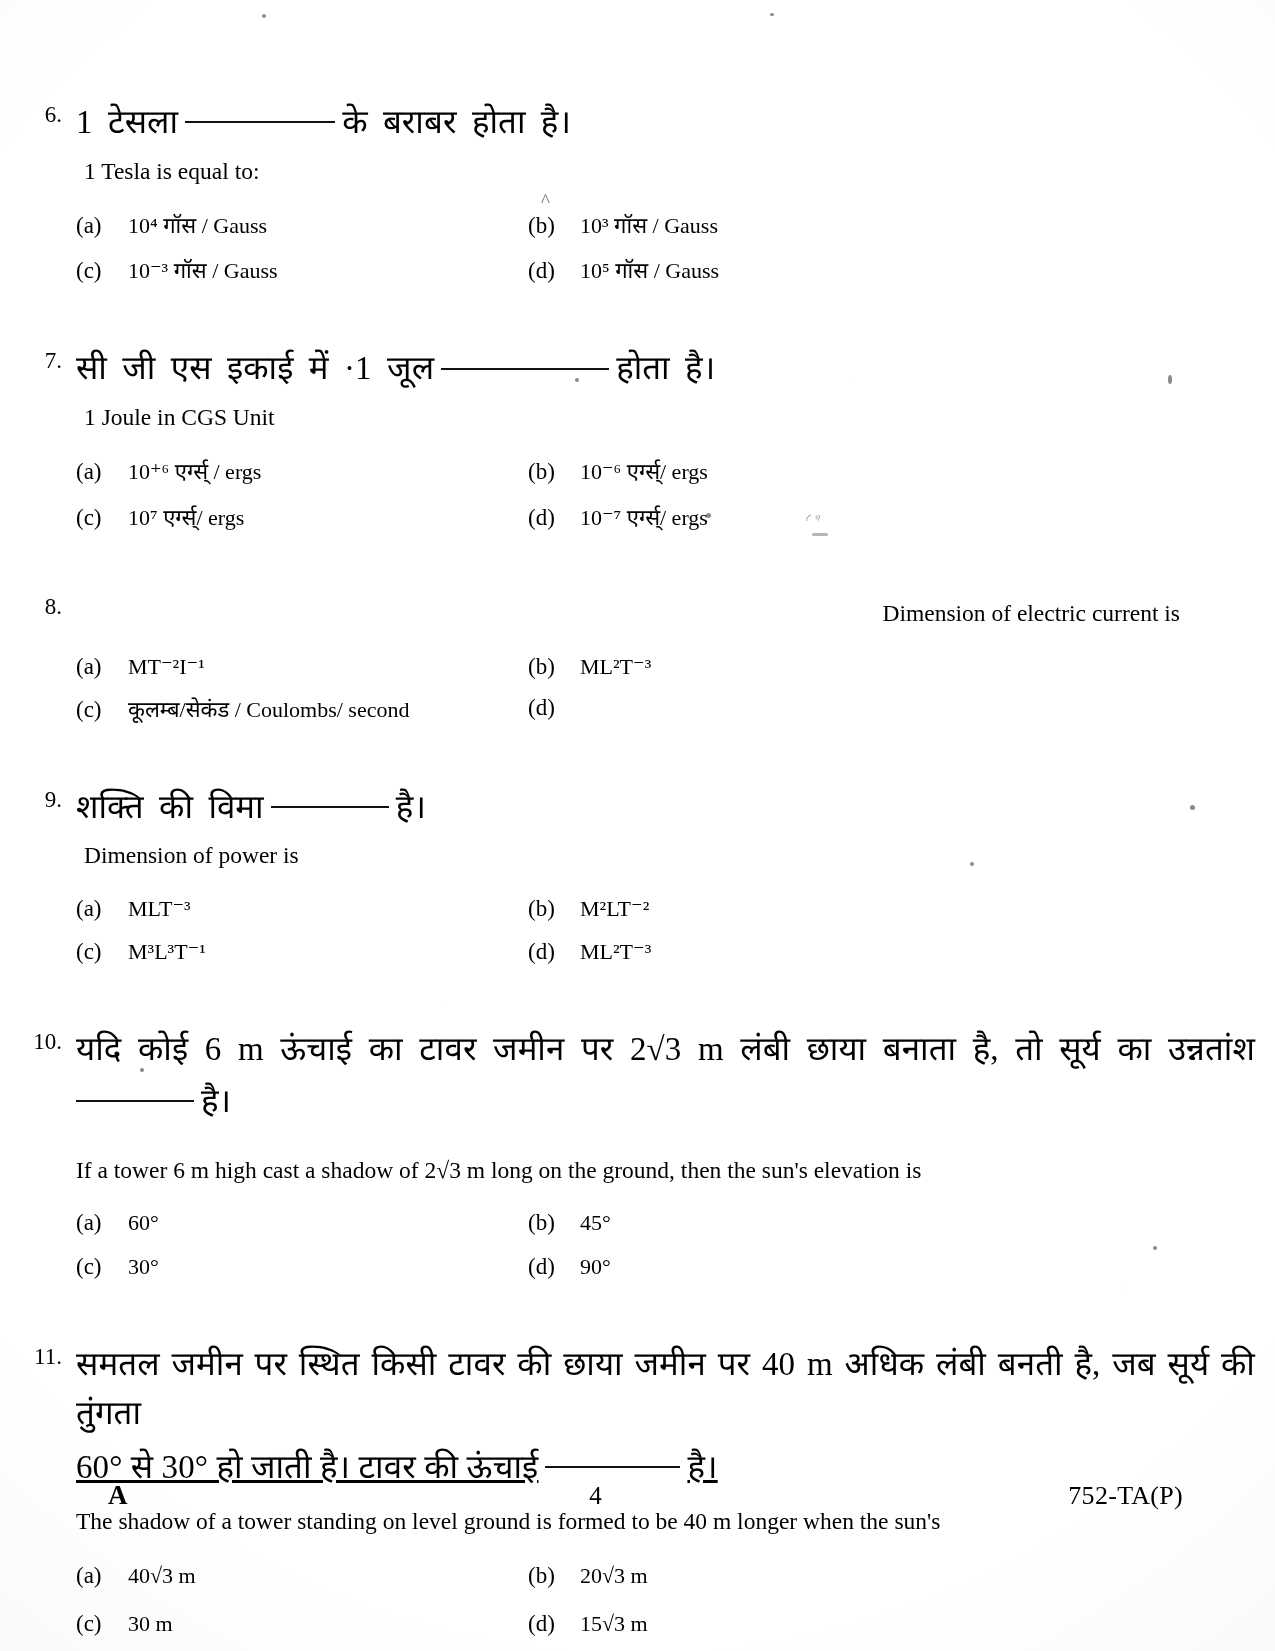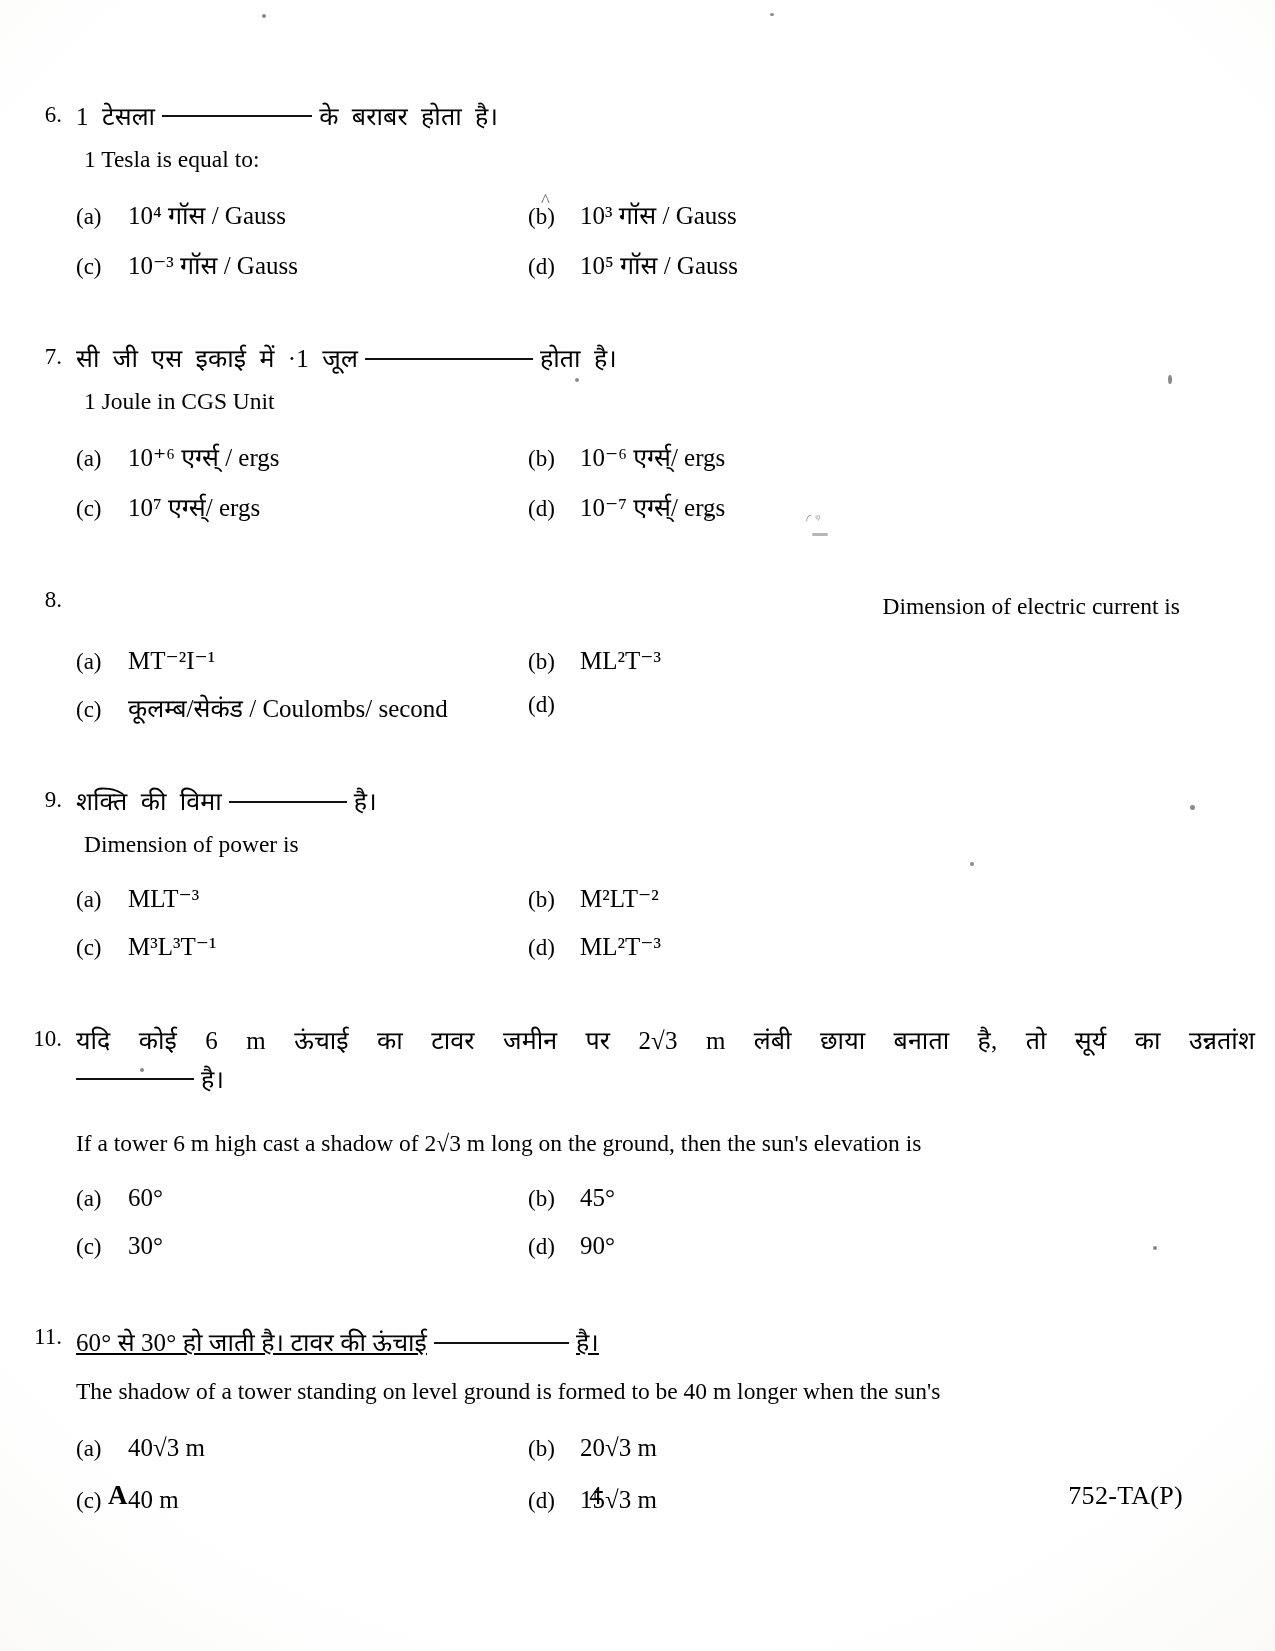--- a/index.html
+++ b/index.html
@@ -55,21 +55,21 @@
     text-align: right;
     padding-right: 14px;
     font-size: 23px;
     line-height: 1.45;
   }
   .qbody {
     flex: 1;
     padding-right: 95px;
   }
   .hi {
-    font-size: 25px;
+    font-size: 33px;
     line-height: 1.5;
     letter-spacing: .1px;
   }
   .hi.spaced { word-spacing: 7px; }
   .hi.justified {
     text-align: justify;
     text-align-last: justify;
   }
   .en {
     font-size: 23.5px;
@@ -102,21 +102,21 @@
     align-items: baseline;
   }
   .opt.left  { width: 452px; min-width: 452px; }
   .opt.right { flex: 1; }
   .optlabel {
     width: 52px;
     min-width: 52px;
     font-size: 23px;
   }
   .opttext {
-    font-size: 25px;
+    font-size: 22px;
     line-height: 1.35;
   }
   .gap-lg { height: 58px; }
 
   
   .footer {
     position: absolute;
     left: 0;
     top: 1480px;
     width: 1275px;
@@ -344,39 +344,40 @@
         </div>
       </div>
     </div>
 
     <div class="gap-lg"></div>
 
     <div class="question">
       <div class="qline">
         <div class="qnum">11.</div>
         <div class="qbody" style="padding-right:20px;">
+          <div class="hi justified">समतल जमीन पर स्थित किसी टावर की छाया जमीन पर 40 m अधिक लंबी बनती है, जब सूर्य की तुंगता</div>
           <div class="hi" style="margin-top:4px;text-decoration:underline;">
             <span>60° से 30° हो जाती है। टावर की ऊंचाई</span><span class="blank med"></span><span>है।</span>
           </div>
           <div class="en" style="margin-top:12px;">The shadow of a tower standing on level ground is formed to be 40 m longer when the sun's</div>
           <div class="options" style="margin-top:22px;">
             <div class="optrow" style="margin-bottom:18px;">
               <div class="opt left">
                 <span class="optlabel">(a)</span>
                 <span class="opttext">40√3 m</span>
               </div>
               <div class="opt right">
                 <span class="optlabel">(b)</span>
                 <span class="opttext">20√3 m</span>
               </div>
             </div>
             <div class="optrow">
               <div class="opt left">
                 <span class="optlabel">(c)</span>
-                <span class="opttext">40 m</span>
+                <span class="opttext">30 m</span>
               </div>
               <div class="opt right">
                 <span class="optlabel">(d)</span>
                 <span class="opttext">15√3 m</span>
               </div>
             </div>
           </div>
         </div>
       </div>
     </div>

